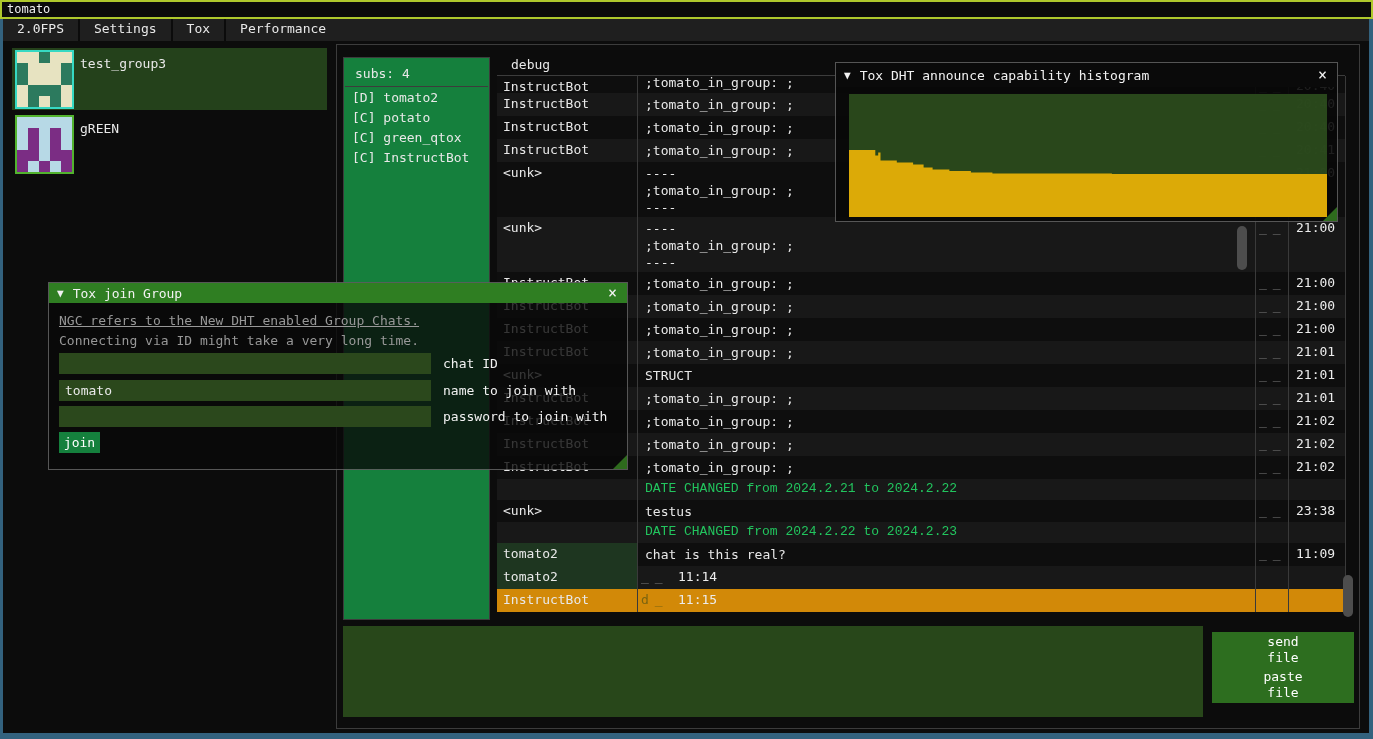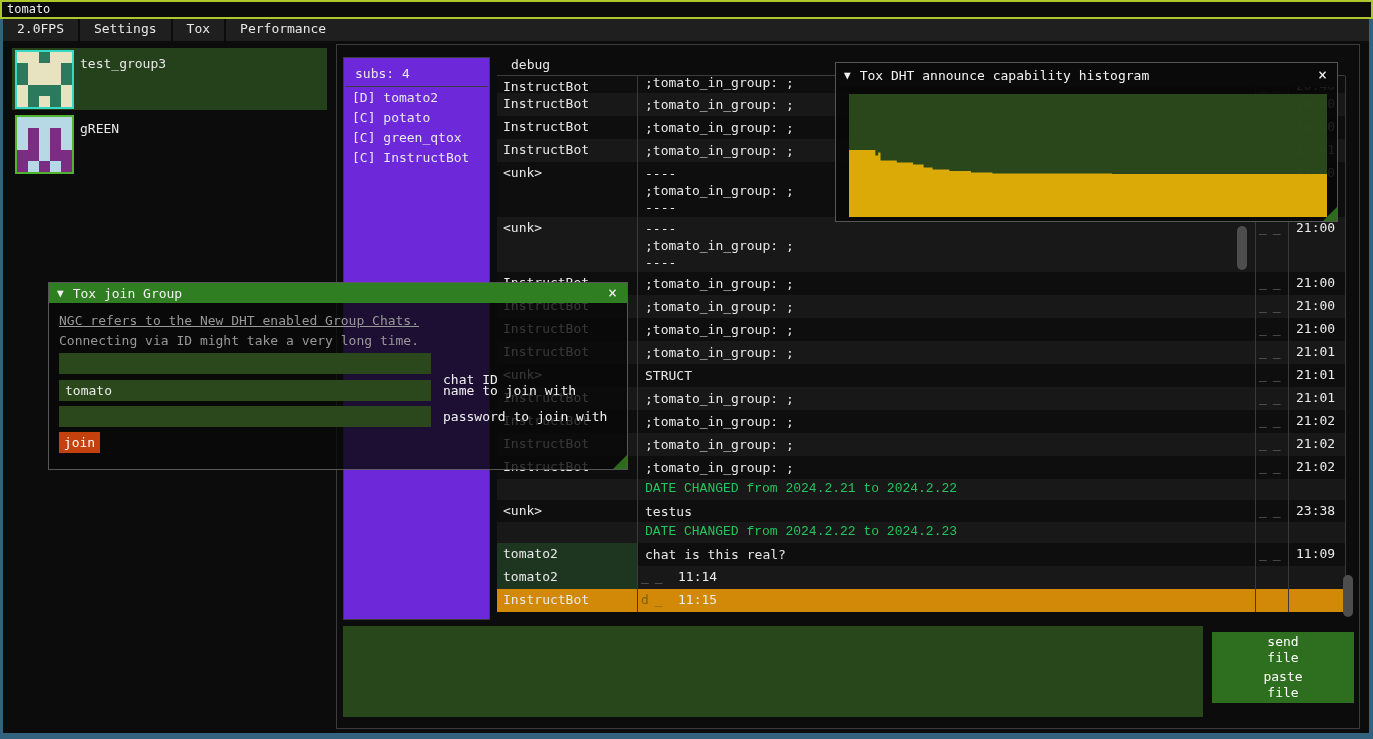--- a/index.html
+++ b/index.html
@@ -21,21 +21,21 @@
 
   
   .group-item{position:absolute;left:12px;width:315px;height:62px;}
   .group-item.selected{background:#24411b;}
   .avatar{position:absolute;left:3px;top:2px;width:55px;height:55px;border:2px solid;display:grid;
           grid-template-columns:repeat(5,1fr);grid-template-rows:repeat(5,1fr);}
   .group-name{position:absolute;left:68px;top:8px;}
 
   
   #main-frame{left:336px;top:44px;width:1024px;height:685px;border:1px solid #3c3c3c;}
-  #subs-panel{left:343px;top:57px;width:147px;height:563px;border:1px solid #3c3c3c;background:#6d28d9;}
+  #subs-panel{left:343px;top:57px;width:147px;height:563px;border:1px solid #3c3c3c;background:#15803d;}
   #subs-header{padding:8px 0 5px 11px;}
   #subs-sep{height:1px;background:#3c3c3c;margin:0 1px;}
   .sub-row{padding:3px 0 0 8px;height:20px;box-sizing:border-box;white-space:pre;}
 
   
   #chat-tab{left:497px;top:55px;width:848px;height:21px;border-bottom:1px solid #3c3c3c;padding:2px 0 0 14px;}
   #chat-rows{left:497px;top:76px;width:848px;height:536px;overflow:hidden;background:#0c0c0c;}
   .crow{display:flex;background:#0e0e0e;overflow:hidden;align-items:flex-start;}
   .crow.alt{background:#181818;}
   .crow.hl{background:#d28908;}
@@ -71,21 +71,21 @@
   #hist-plot{position:absolute;left:13px;top:31px;width:478px;height:123px;background:rgba(44,76,29,0.93);}
 
   #join-window{left:48px;top:282px;width:580px;height:188px;background:rgba(9,9,9,0.8);}
   #join-window .wtitle{height:20px;background:#2f7e22;}
   .join-info{position:absolute;left:10px;color:#989898;}
   #join-info-1{top:30px;text-decoration:underline;}
   #join-info-2{top:50px;}
   .jfield{position:absolute;left:10px;width:372px;height:21px;background:#2b481c;border:none;outline:none;
           color:#e8e8e8;font-family:"DejaVu Sans Mono",monospace;font-size:13px;padding:0 0 0 6px;box-sizing:border-box;}
   .jlabel{position:absolute;left:394px;height:21px;padding-top:3px;box-sizing:border-box;color:#f2f2f2;}
-  #join-btn{position:absolute;left:10px;top:149px;width:41px;height:21px;background:#c2410c;color:#fff;
+  #join-btn{position:absolute;left:10px;top:149px;width:41px;height:21px;background:#15803d;color:#fff;
             text-align:center;padding-top:3px;box-sizing:border-box;cursor:pointer;}
 </style>
 </head>
 <body>
 
 <div class="abs" id="titlebar">
   <span>tomato</span>
 </div>
 <div class="abs" id="border-left"></div>
 <div class="abs" id="border-right"></div>
@@ -332,21 +332,21 @@
 <div class="abs fwin" id="join-window">
   <div class="wtitle">
     <span class="tri">▼</span>
     <span class="ttl">Tox join Group</span>
     <span class="close">×</span>
   </div>
   <div class="join-info" id="join-info-1">NGC refers to the New DHT enabled Group Chats.</div>
   <div class="join-info" id="join-info-2">Connecting via ID might take a very long time.</div>
 
   <input class="jfield" style="top: 70px;" value="">
-  <div class="jlabel" style="top:86px;">chat ID</div>
+  <div class="jlabel" style="top:70px;">chat ID</div>
 
   <input class="jfield" style="top: 97px;" value="tomato">
   <div class="jlabel" style="top:97px;">name to join with</div>
 
   <input class="jfield" style="top: 123px;" value="">
   <div class="jlabel" style="top:123px;">password to join with</div>
 
   <div id="join-btn">join</div>
   <div class="grip"></div>
 </div>

